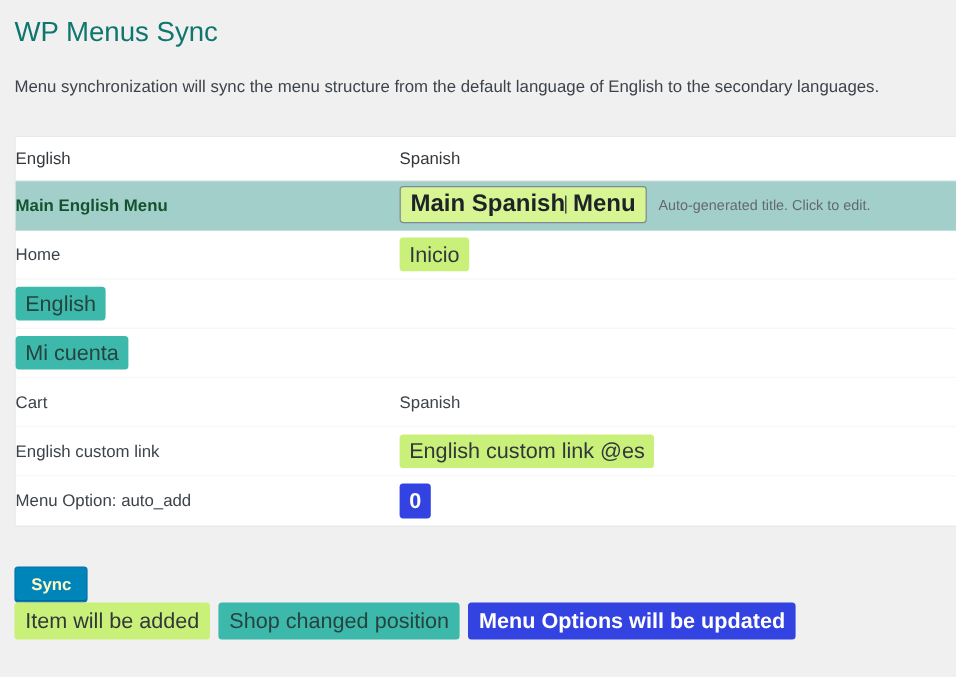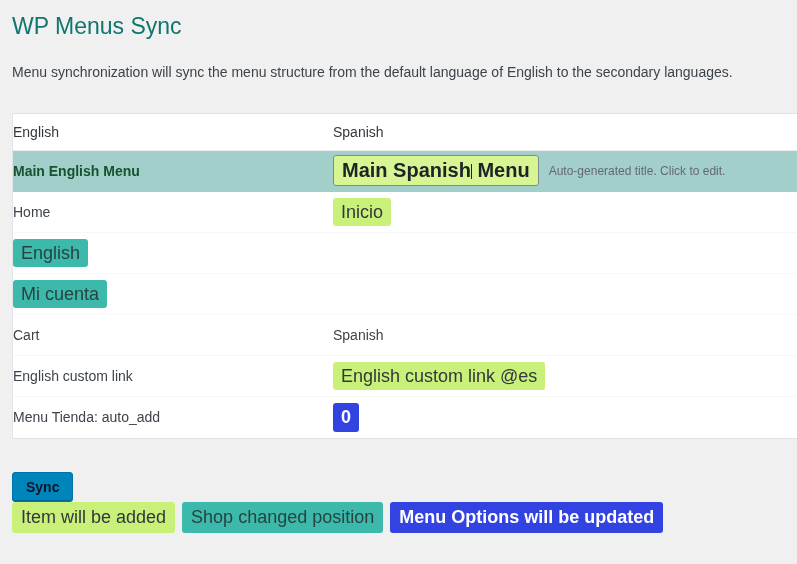--- a/index.html
+++ b/index.html
@@ -91,21 +91,21 @@
     font-size: 12px;
     color: #646970;
     margin-left: 10px;
   }
 
   .actions { margin-top: 33px; }
   button.sync-button {
     background: var(--button-blue, #0085ba);
     border: 1px solid #0073aa;
     box-shadow: inset 0 -1px 0 var(--button-blue-border, #006799);
-    color: #0f172a;
+    color: #fef9c3;
     font-family: "Liberation Sans", sans-serif;
     font-size: 14px;
     font-weight: 600;
     padding: 5px 13px;
     border-radius: 3px;
     cursor: pointer;
     line-height: 1.3;
   }
 
   .legend { display: flex; gap: 7px; }
@@ -160,21 +160,21 @@
   </div>
 
   <div class="trow">
     <div class="cell c-en">English custom link</div>
     <div class="cell c-es">
         <span class="badge b-green">English custom link @es</span>
       </div>
   </div>
 
   <div class="trow">
-    <div class="cell c-en">Menu Tienda: auto_add</div>
+    <div class="cell c-en">Menu Option: auto_add</div>
     <div class="cell c-es">
         <span class="badge b-blue">0</span>
       </div>
   </div>
 
 </div>
 
 <div class="actions">
   <button class="sync-button">Sync</button>
 </div>

